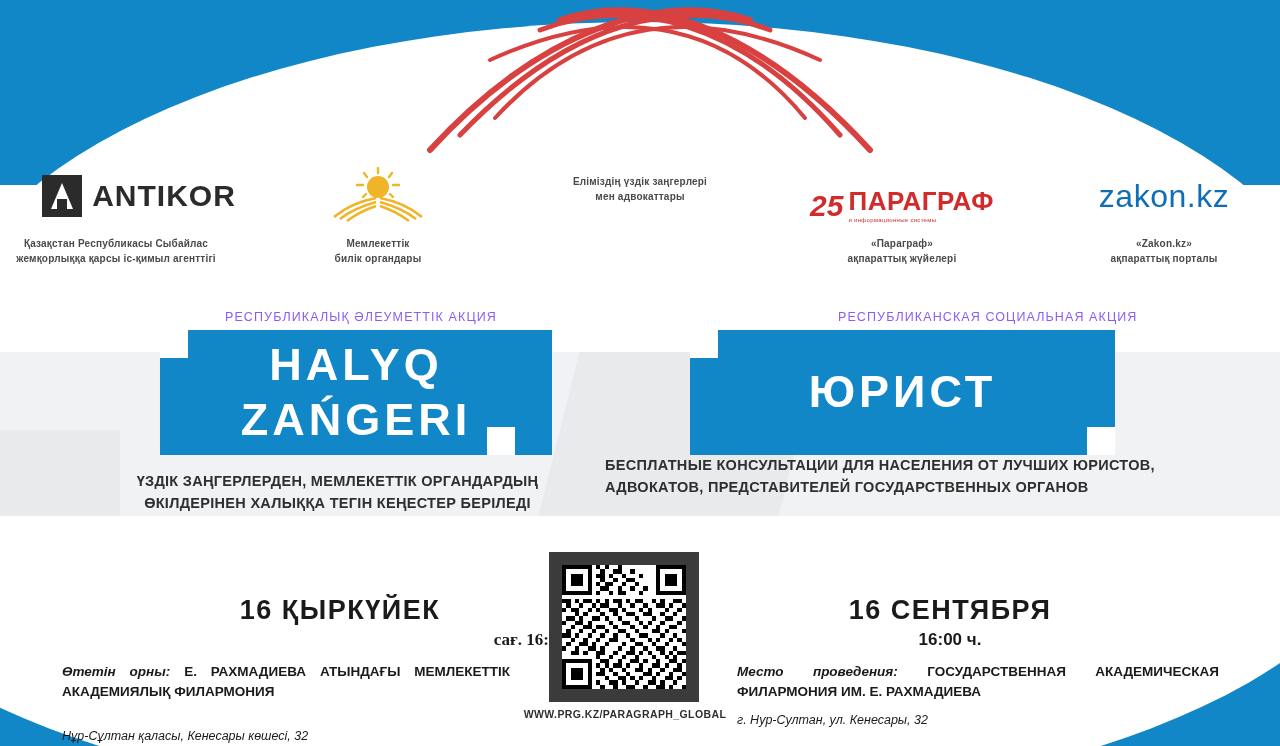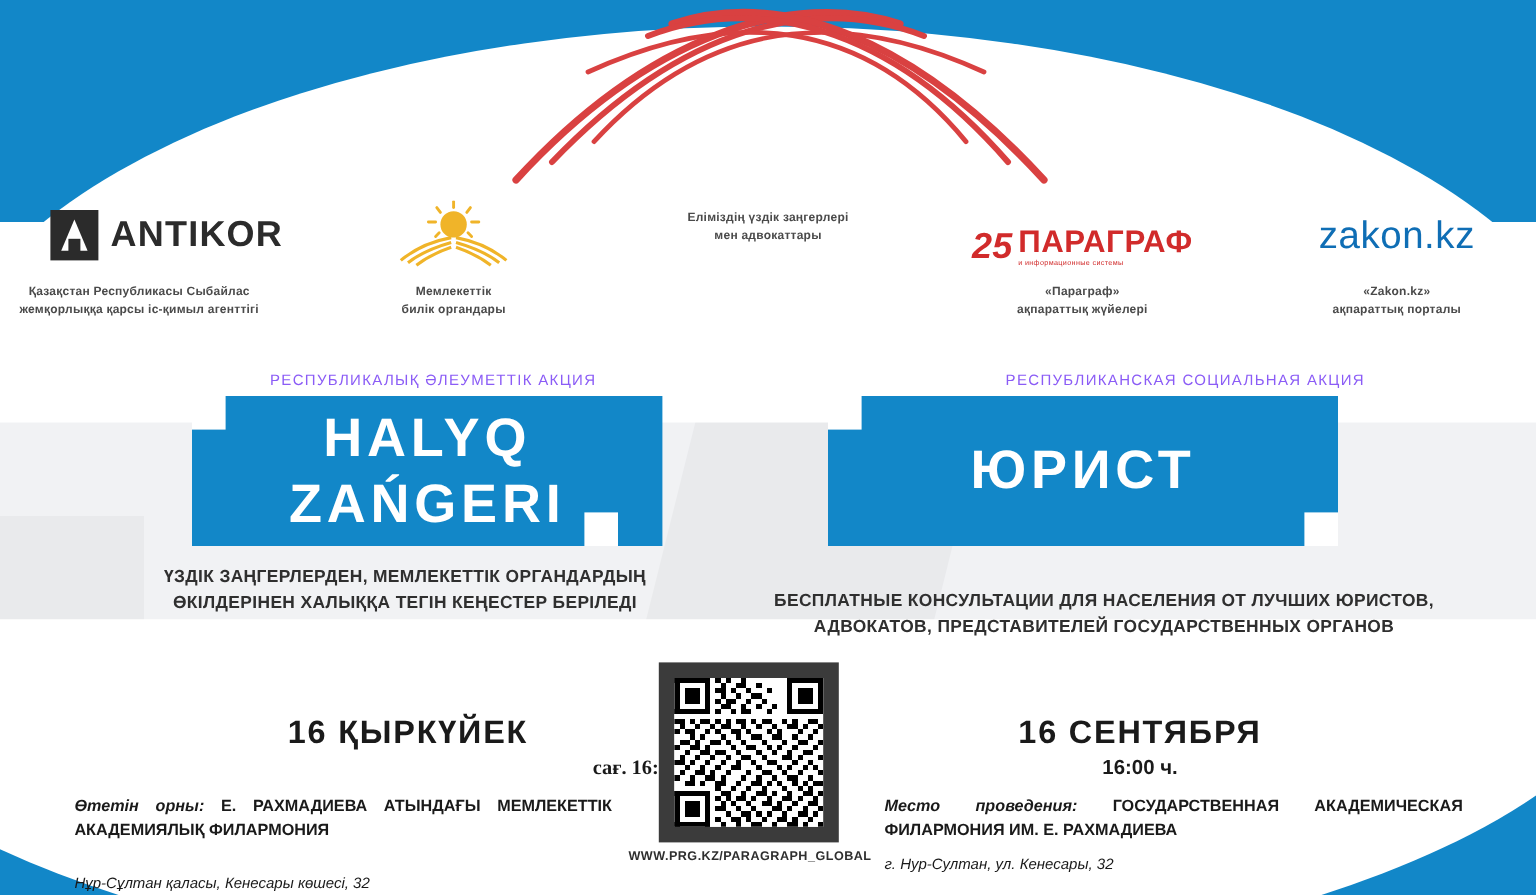--- a/index.html
+++ b/index.html
@@ -195,21 +195,21 @@
   .notch-ru-r { left: 1087px; top: 427px; width: 28px; height: 28px; }
 
   .subtitle {
     position: absolute;
     font-size: 14.5px; font-weight: bold;
     color: #2f2f2f; line-height: 1.55;
     letter-spacing: .3px;
     z-index: 7;
   }
   .subtitle-kz { left: 100px; top: 470px; width: 475px; text-align: center; }
-  .subtitle-ru { left: 605px; top: 490px; width: 630px; text-align: center; }
+  .subtitle-ru { left: 605px; top: 454px; width: 630px; }
 
   
   .date {
     position: absolute;
     font-size: 27px; font-weight: bold;
     color: #1a1a1a; letter-spacing: 1.5px;
     z-index: 7;
   }
   .date-kz { left: 130px; top: 595px; width: 420px; text-align: center; }
   .date-ru { left: 740px; top: 595px; width: 420px; text-align: center; }

